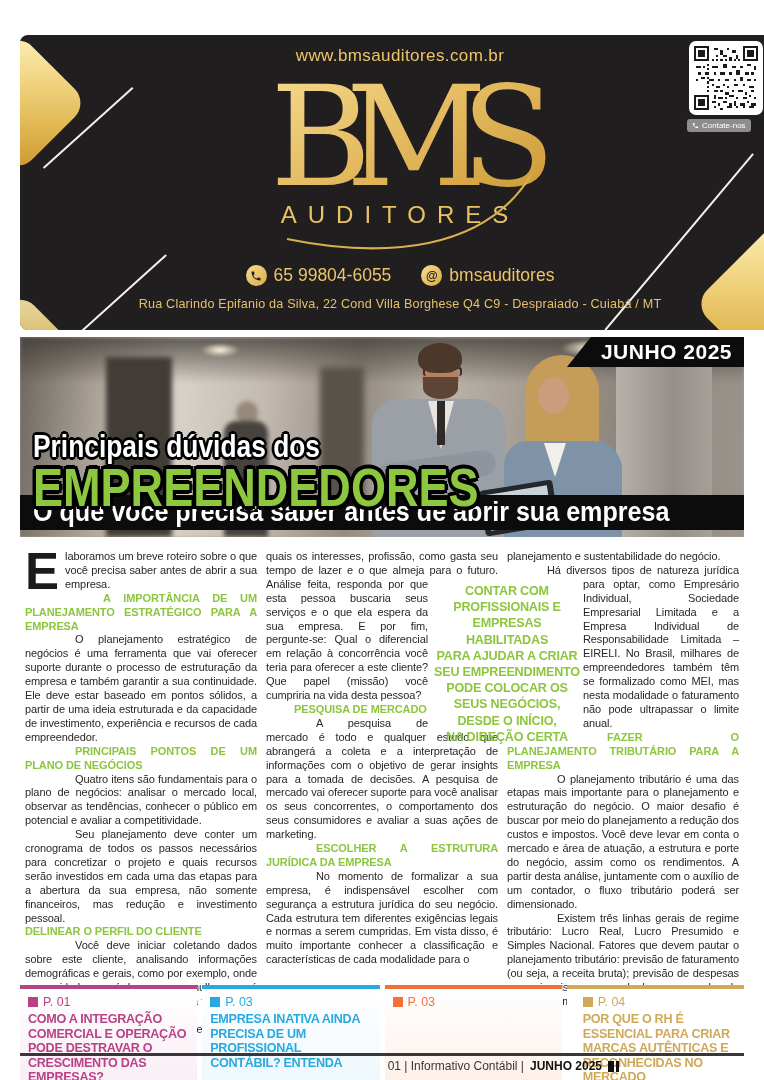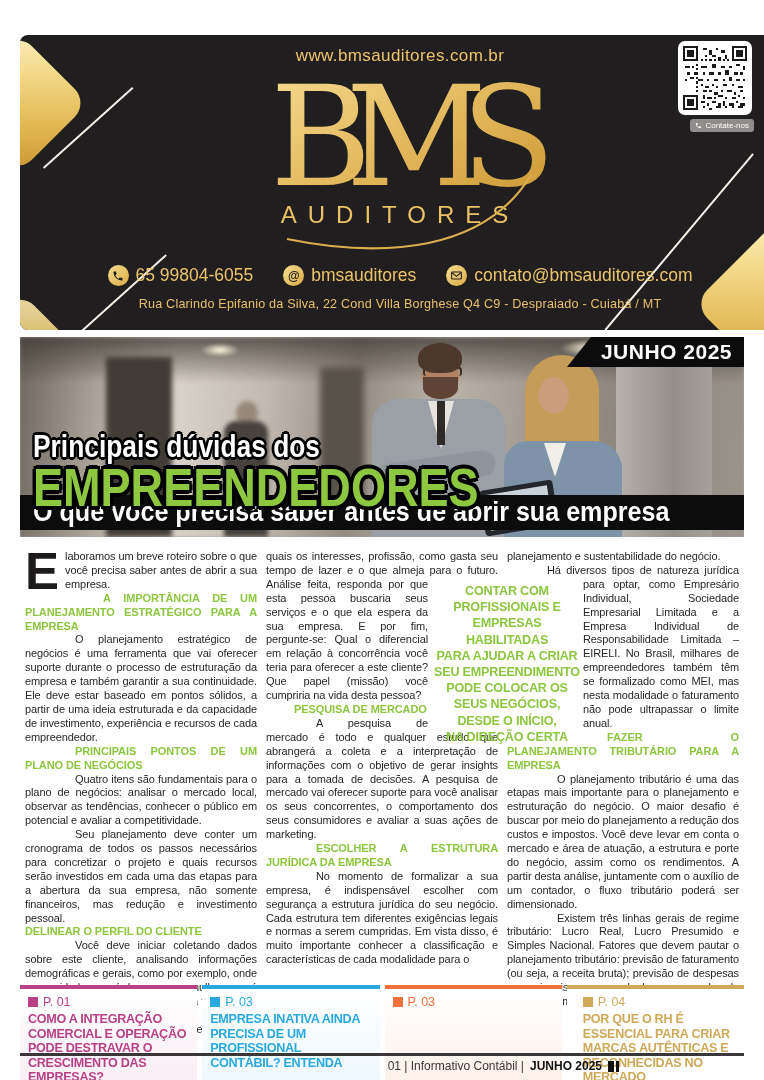--- a/index.html
+++ b/index.html
@@ -24,21 +24,21 @@
   .logo-wrap{position:absolute;left:50%;top:28px;transform:translateX(-50%);}
   .contacts{position:absolute;left:0;right:0;top:230px;display:flex;gap:30px;
             justify-content:center;align-items:center;}
   .c-item{display:flex;align-items:center;gap:7px;color:#ecc56b;font-size:17.5px;}
   .c-ico{width:21px;height:21px;border-radius:50%;flex:0 0 auto;
          background:linear-gradient(135deg,#f6dd92,#d9ab45);display:flex;
          align-items:center;justify-content:center;color:#211e1f;font-weight:bold;font-size:12px;}
   .address{position:absolute;left:0;right:0;top:262px;text-align:center;
            color:#e6c06a;font-size:12.6px;letter-spacing:.2px;}
   
-  .qr-box{position:absolute;right:26px;top:6px;width:78px;text-align:right;}
+  .qr-box{position:absolute;right:15px;top:6px;width:78px;text-align:left;}
   .qr-white{background:#fff;border-radius:7px;padding:5px;width:64px;height:64px;margin:0 auto;}
   .qr-pill{margin:4px auto 0;background:#8f8d8b;color:#fff;font-size:8px;border-radius:3px;
            padding:2px 5px;display:inline-flex;align-items:center;gap:3px;}
 
   
   .hero{position:absolute;left:20px;top:337px;width:724px;height:200px;overflow:hidden;background:#a9a29a;}
   .ph{position:absolute;}
   .ph-bg{inset:0;background:linear-gradient(95deg,#6e675f 0%,#b0a89d 12%,#d8d2c8 22%,#c2bab0 34%,
          #948c83 46%,#bab3a9 58%,#a39b91 70%,#8d867d 82%,#9a948c 100%);filter:blur(1.2px);}
   .ph-ceil{left:0;top:0;right:0;height:46px;background:linear-gradient(#3f3a35cc,#3f3a3500);filter:blur(2px);}
@@ -165,29 +165,20 @@
               <path fill="#211e1f" d="M6.62 10.79c1.44 2.83 3.76 5.14 6.59 6.59l2.2-2.21c.27-.26.66-.35 1.01-.24 1.12.37 2.33.57 3.58.57.55 0 1 .45 1 1V20c0 .55-.45 1-1 1-9.39 0-17-7.61-17-17 0-.55.45-1 1-1h3.5c.55 0 1 .45 1 1 0 1.25.2 2.46.57 3.58.11.35.03.74-.25 1.02l-2.2 2.19z"></path>
             </svg>
         </span>
         <span>65 99804-6055</span>
       </div>
       <div class="c-item">
         <span class="c-ico">
             <span>@</span>
           </span>
         <span>bmsauditores</span>
-      </div>
-      <div class="c-item">
-        <span class="c-ico">
-          <svg width="13" height="13" viewBox="0 0 24 24">
-              <rect x="3" y="5.5" width="18" height="13" rx="1.5" fill="none" stroke="#211e1f" stroke-width="2"></rect>
-              <path d="M4 7l8 6.5L20 7" fill="none" stroke="#211e1f" stroke-width="2"></path>
-            </svg>
-        </span>
-        <span>contato@bmsauditores.com</span>
       </div>
     </div>
 
     <div class="address">Rua Clarindo Epifanio da Silva, 22 Cond Villa Borghese Q4 C9 - Despraiado - Cuiabá / MT</div>
 
     <div class="qr-box">
       <div class="qr-white">
         <svg width="64" height="64" viewBox="0 0 29 29" shape-rendering="crispEdges" fill="#1a1a1a">
           <rect x="0" y="0" width="7" height="7"></rect>
             <rect x="1" y="1" width="5" height="5" fill="#fff"></rect>

